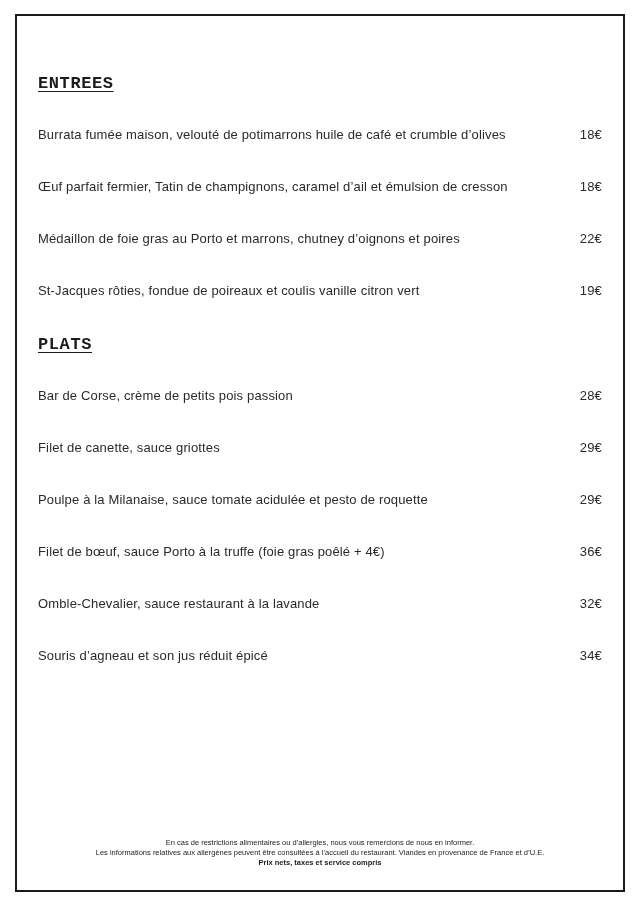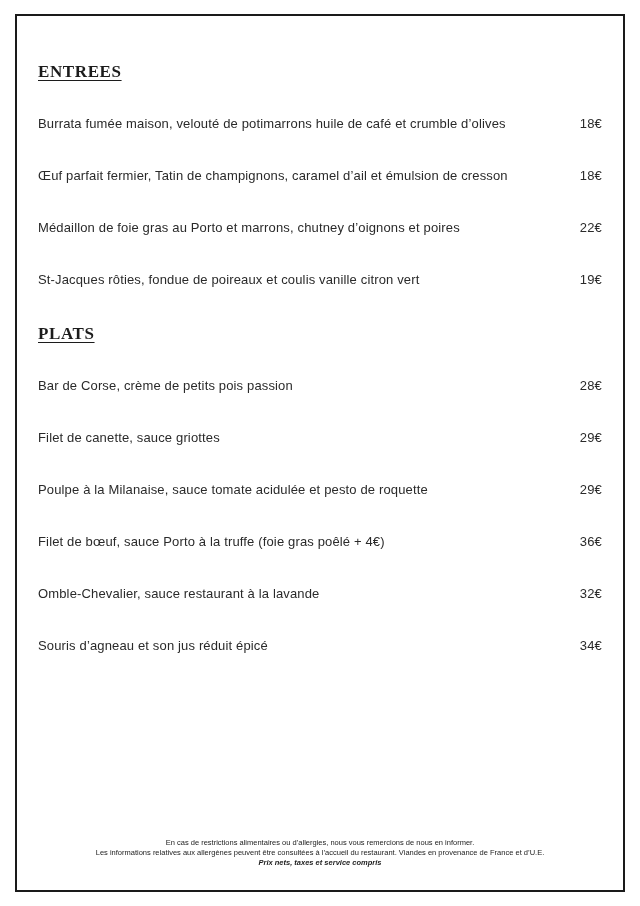--- a/index.html
+++ b/index.html
@@ -31,28 +31,28 @@
     left: 38px;
     right: 38px;
   }
   .menu-section {
     margin: 0;
   }
   .menu-section + .menu-section {
     margin-top: 26px;
   }
   .section-title {
-    font-family: Liberation Serif, serif;
+    font-family: Liberation Mono, monospace;
     font-size: 17px;
     font-weight: bold;
     letter-spacing: 0.6px;
     text-decoration: underline;
     text-underline-offset: 3px;
     color: #1c1c1c;
-    margin: 4px 0 34px 0;
+    margin: 16px 0 34px 0;
   }
   .menu-item {
     display: flex;
     justify-content: space-between;
     align-items: flex-start;
     margin-bottom: 37px;
     font-size: 13px;
     letter-spacing: 0.15px;
     color: #2a2a2a;
   }
@@ -79,21 +79,20 @@
     left: 40px;
     right: 40px;
     top: 838px;
     text-align: center;
     font-size: 7.5px;
     line-height: 10px;
     color: #1c1c1c;
   }
   .fine-print .bold {
     font-weight: bold;
-    font-style: italic;
   }
 </style>
 </head>
 <body>
 
 <div class="page">
   <div class="frame"></div>
 
   <div class="content">
     <div id="sections">

